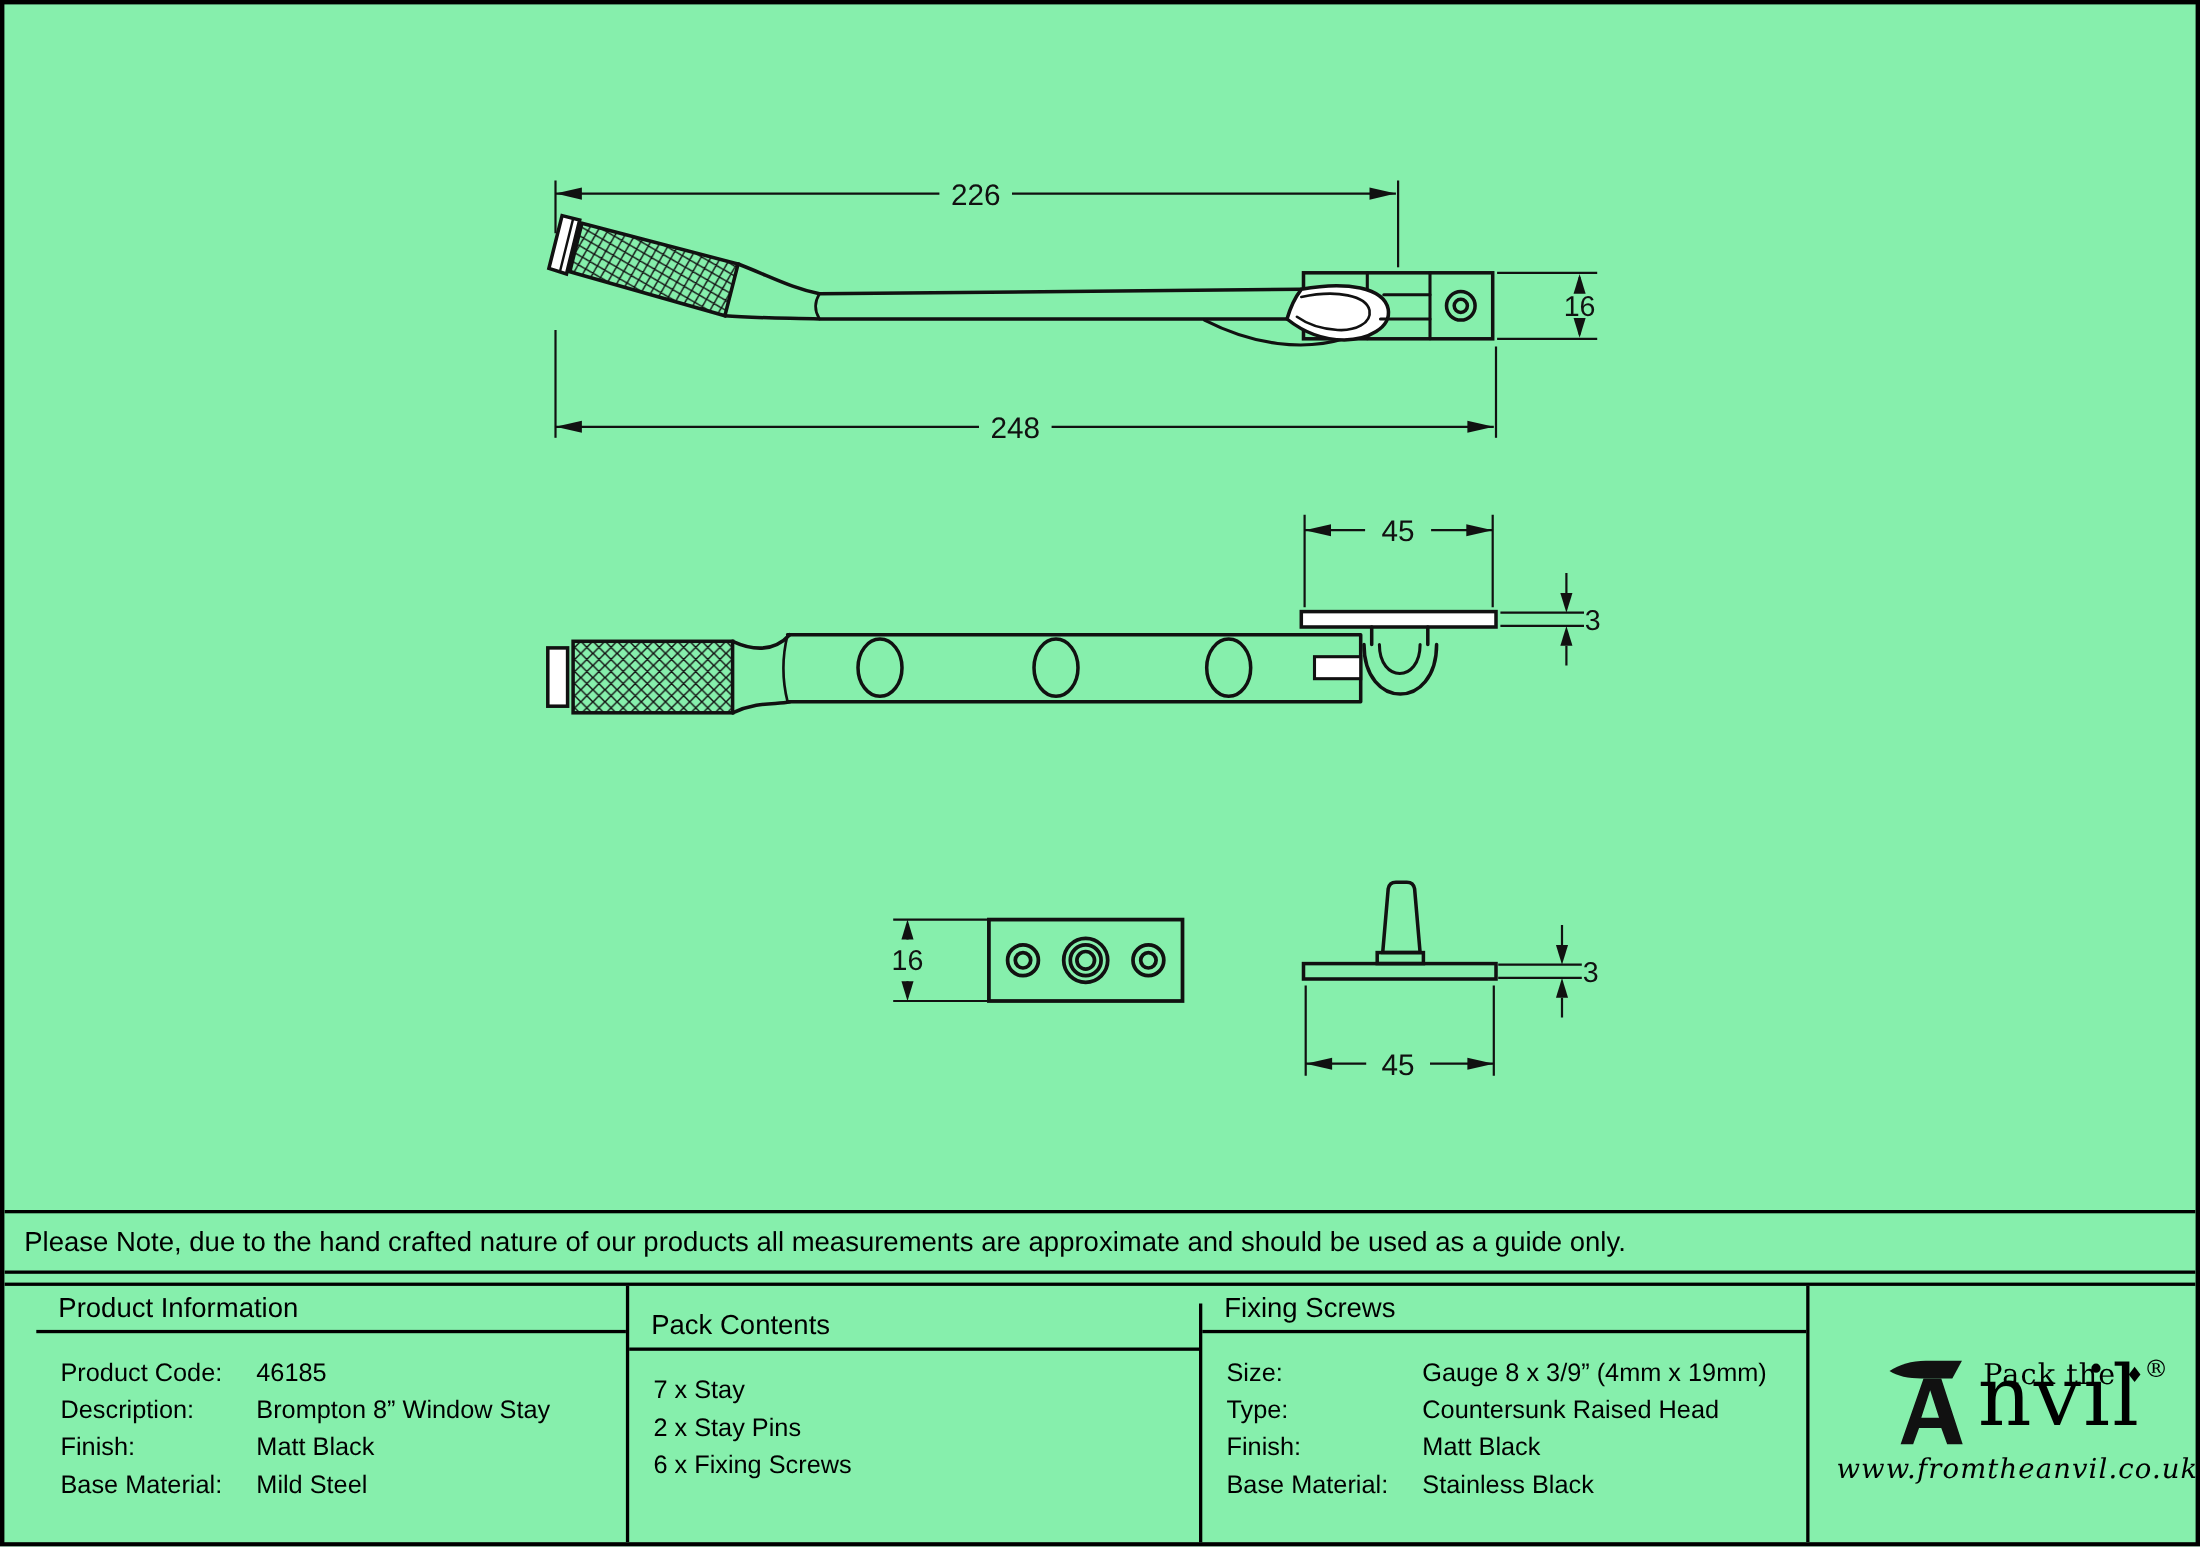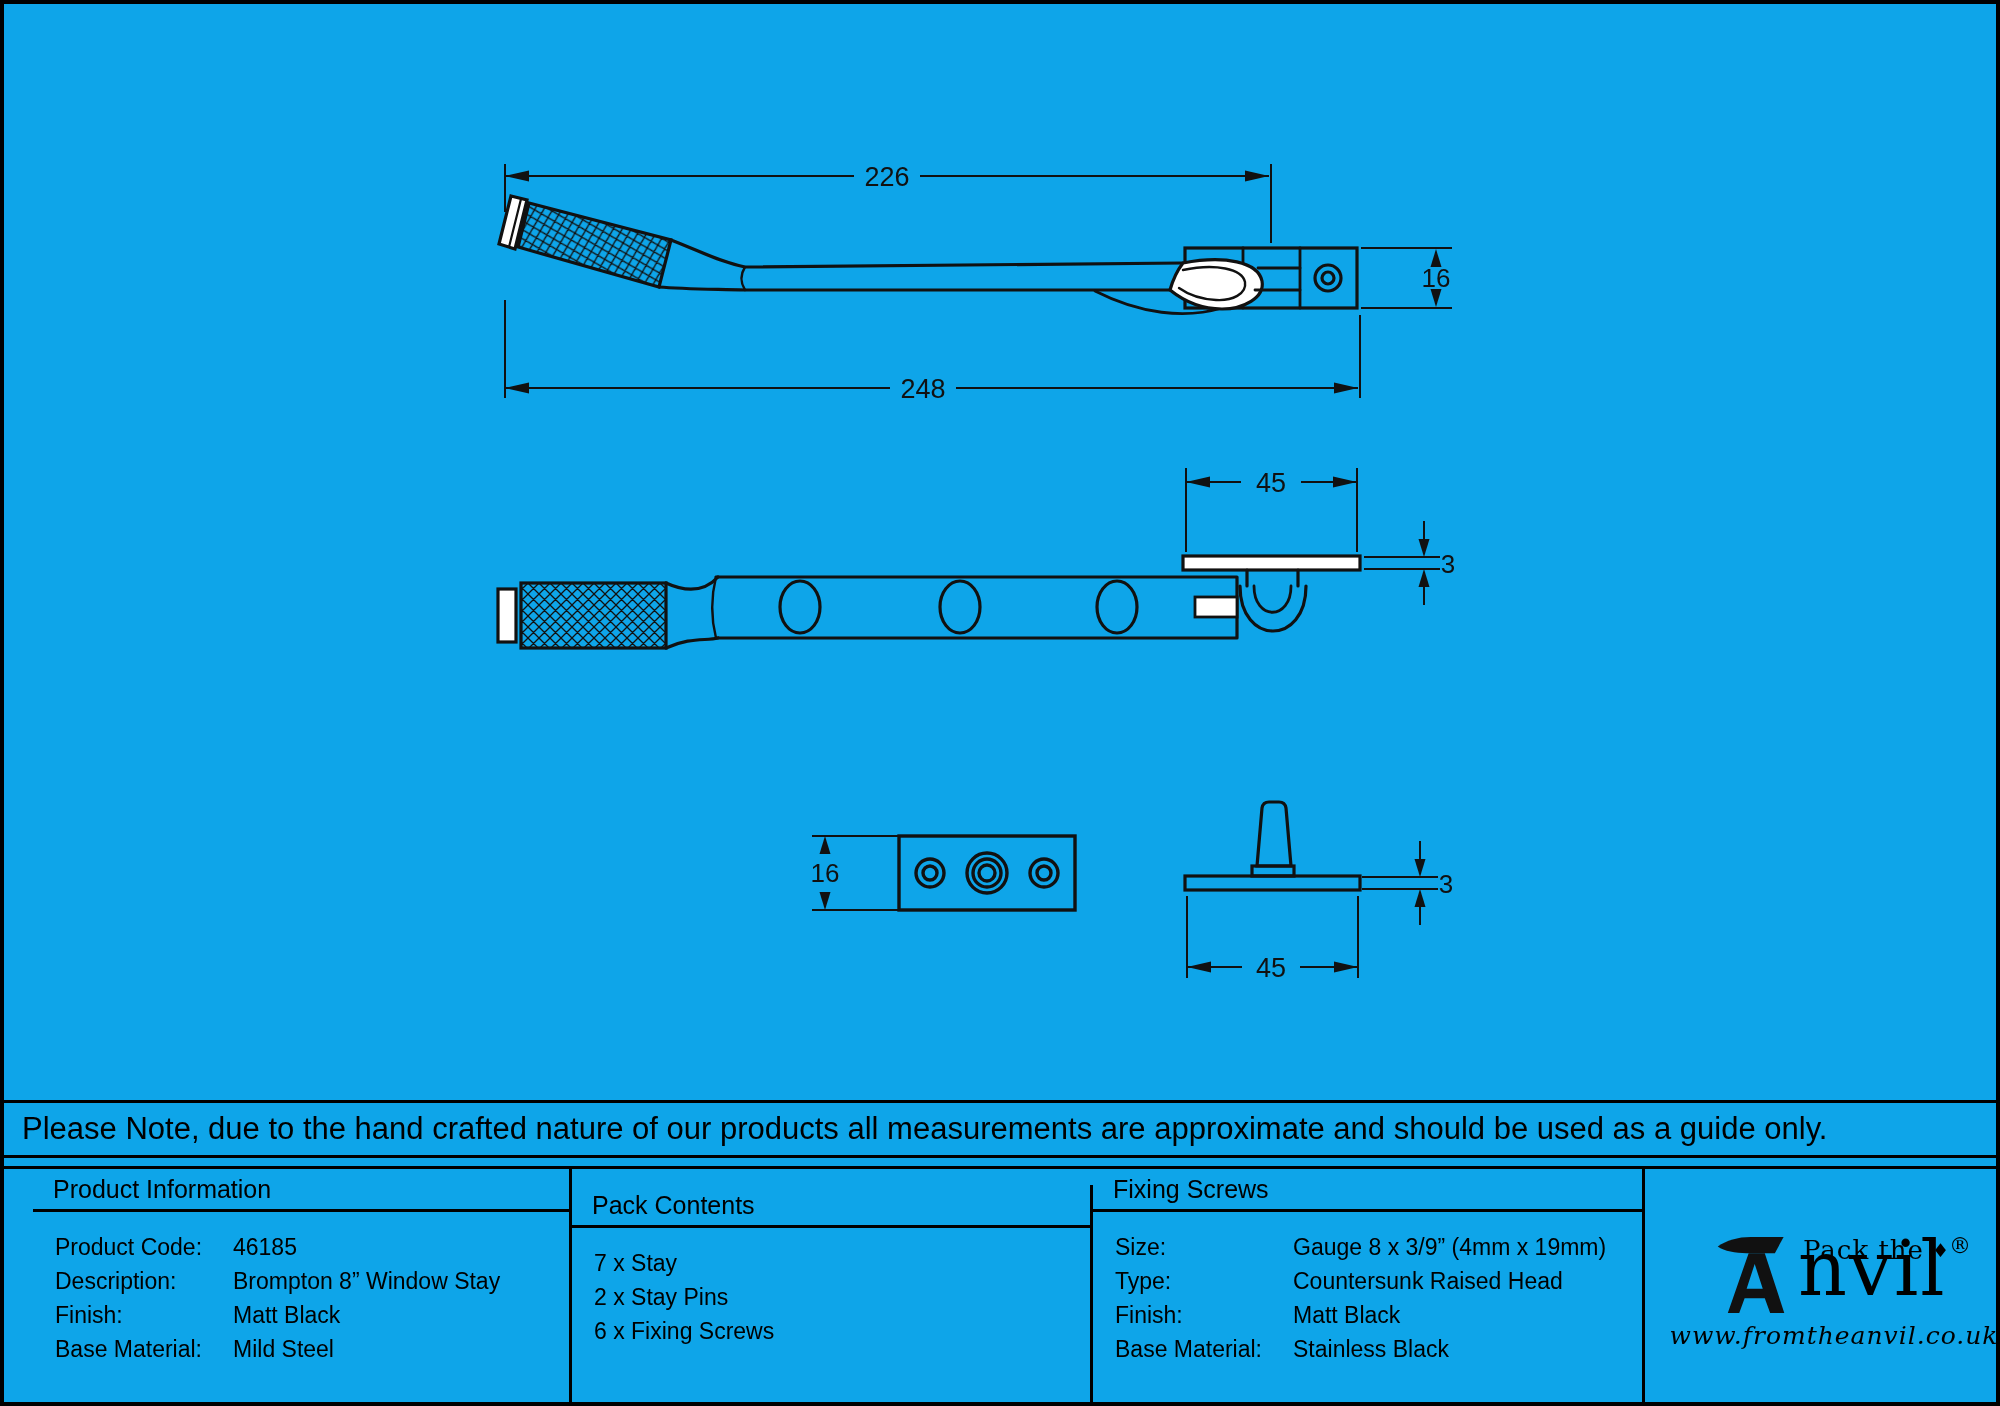--- a/index.html
+++ b/index.html
@@ -1,36 +1,36 @@
 <!DOCTYPE html>
 <html><head>
 <meta charset="utf-8">
 <style>
   html,body{margin:0;padding:0;background:#e8e8e8;}
   .sheet{
     position:relative;
     width:2000px;height:1406px;
-    background:#0ea5e9;
+    background:#86efac;
     border:4px solid #000;
     box-sizing:border-box;
     font-family:"Liberation Sans", sans-serif;
     color:#000;
     overflow:hidden;
   }
   .drawing-svg{position:absolute;top:0;left:0;display:block;}
   svg text{font-family:"Liberation Sans", sans-serif;fill:#111;}
 
   
   .note-row{
     position:absolute;left:0;top:1096px;width:1992px;height:58px;
     border-top:3px solid #000;border-bottom:3px solid #000;
     box-sizing:border-box;
     display:flex;align-items:center;
     padding-left:18px;
-    font-size:31px;
+    font-size:25px;
   }
 
   
   .spec-table{
     position:absolute;left:0;top:1162px;width:1992px;height:236px;
     border-top:3px solid #000;
     box-sizing:border-box;
     display:flex;flex-direction:row;
   }
   .col{box-sizing:border-box;height:100%;}

